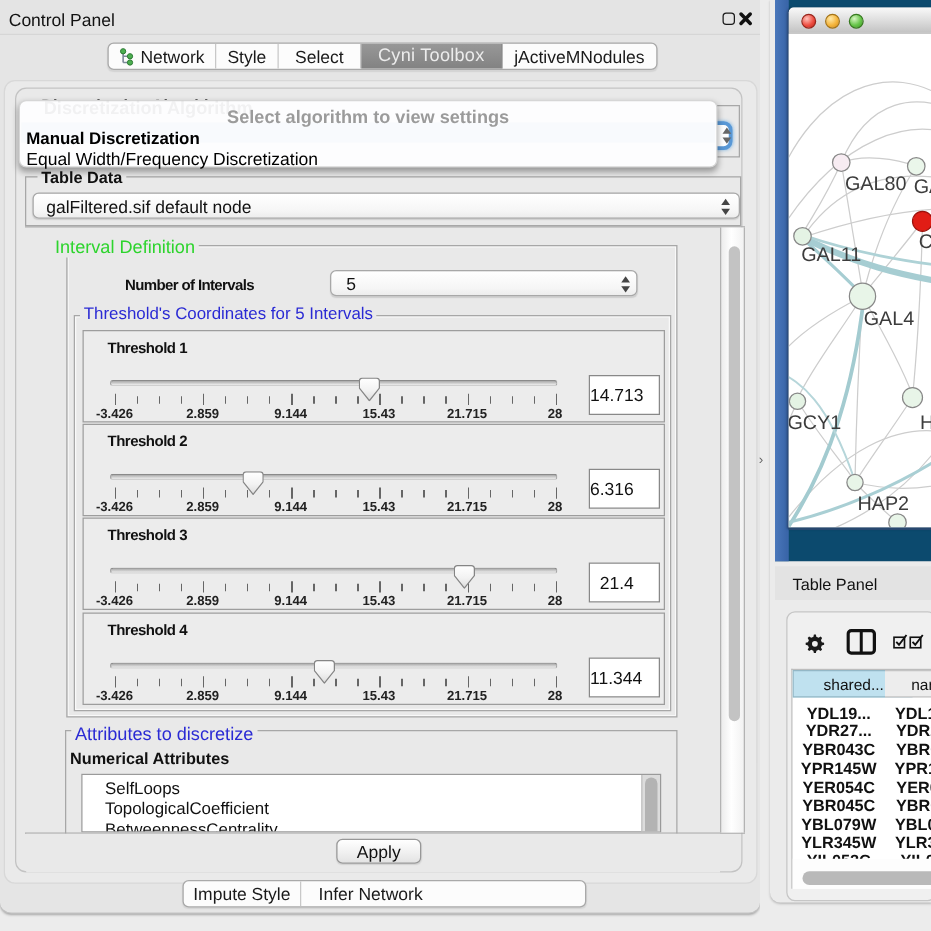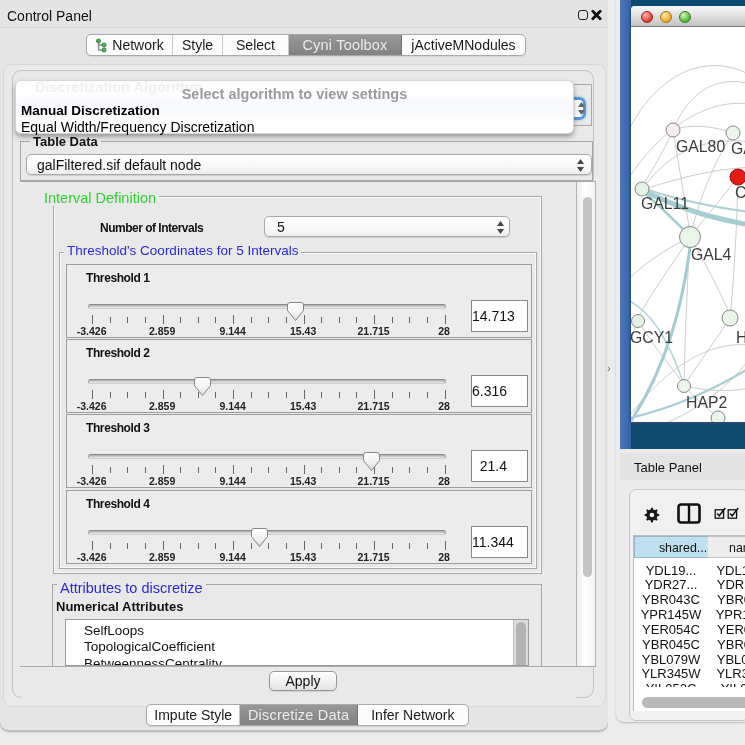--- a/index.html
+++ b/index.html
@@ -70,21 +70,21 @@
 #macwin { position:absolute; left:11px; top:6px; width:114px; height:416px; background:#fff; border-radius:4px 0 0 0; box-shadow:-1px 1px 2px rgba(0,0,0,0.35); }
 #mactitle { position:absolute; left:0; top:0; width:114px; height:21px; background:linear-gradient(#f9f9f9,#d9d9d9 60%,#c3c3c3); border-bottom:1px solid #7e7e7e; border-radius:4px 0 0 0; }
 .tlight { position:absolute; top:5px; width:12px; height:12px; border-radius:50%; }
 #netcontent { position:absolute; left:0; top:21px; width:114px; height:395px; overflow:hidden; background:#fff; }
 
 #tablepanelbar { position:absolute; left:620px; top:453px; width:125px; height:27px; background:#e3e3e3; z-index:4; }
 #tablepanelbar .t { position:absolute; left:14px; top:7px; font-size:13px; color:#111; }
 #tablewin { position:absolute; left:629px; top:489px; width:120px; height:232px; background:#f0f0f0; border:1px solid #c6c6c6; border-radius:7px; z-index:4; }
 #tbl { position:absolute; left:633px; top:535px; width:112px; height:176px; border:1px solid #bdbdbd; border-bottom:none; border-right:none; background:#fff; overflow:hidden; z-index:6; }
 .hcell { position:absolute; top:0; height:22px; font-size:12.4px; color:#111; text-align:center; line-height:22px; }
-.trow { position:absolute; font-size:13px; color:#111; width:74px; text-align:center; }
+.trow { position:absolute; font-size:13px; color:#111; width:74px; text-align:center;font-weight:bold; }
 #hscroll { position:absolute; left:0px; top:151px; width:112px; height:25px; background:#fdfdfd; }
 #hthumb { position:absolute; left:8px; top:10px; width:110px; height:11px; background:#b9b9b9; border-radius:6px; }
 </style></head>
 <body>
 <div id="page">
 <div id="left">
 <div id="titlebar">
         <span class="t">Control Panel</span>
       </div>
 <div class="wicon-sq"></div>
@@ -239,21 +239,20 @@
   <div class="it" style="top:19px">TopologicalCoefficient</div>
   <div class="it" style="top:35.5px">BetweennessCentrality</div>
   <div id="attrsb">
           <div class="th"></div>
         </div>
 </div>
 <div id="applyrow"></div>
 <div id="applybtn">Apply</div>
 <div class="segbar" style="left:146px; top:704px; width:323px;">
  <div class="seg" style="width:94px">Impute Style</div>
- <div class="seg sel" style="width:118px">Discretize Data</div>
  <div class="seg" style="width:111px">Infer Network</div>
 </div>
     </div>
     <div id="right"></div>
 <div class="abs" style="left:616px; top:0; width:129px; height:722px; background:#ebebeb; border-radius:0 0 0 8px; box-shadow:0 1px 2px rgba(0,0,0,0.22); z-index:1;"></div>
 <div id="netwin">
 <div class="abs" style="left:0; top:0; width:11px; height:449px; background:linear-gradient(to right,#4a77bb,#3a66a9 85%);"></div>
 <div id="macwin">
         <div id="mactitle">
 <div class="tlight" style="left:10px; background:radial-gradient(circle at 35% 30%, #ffc1ba, #ee4f43 55%, #ba2318); border:1px solid #99261c;"></div>

